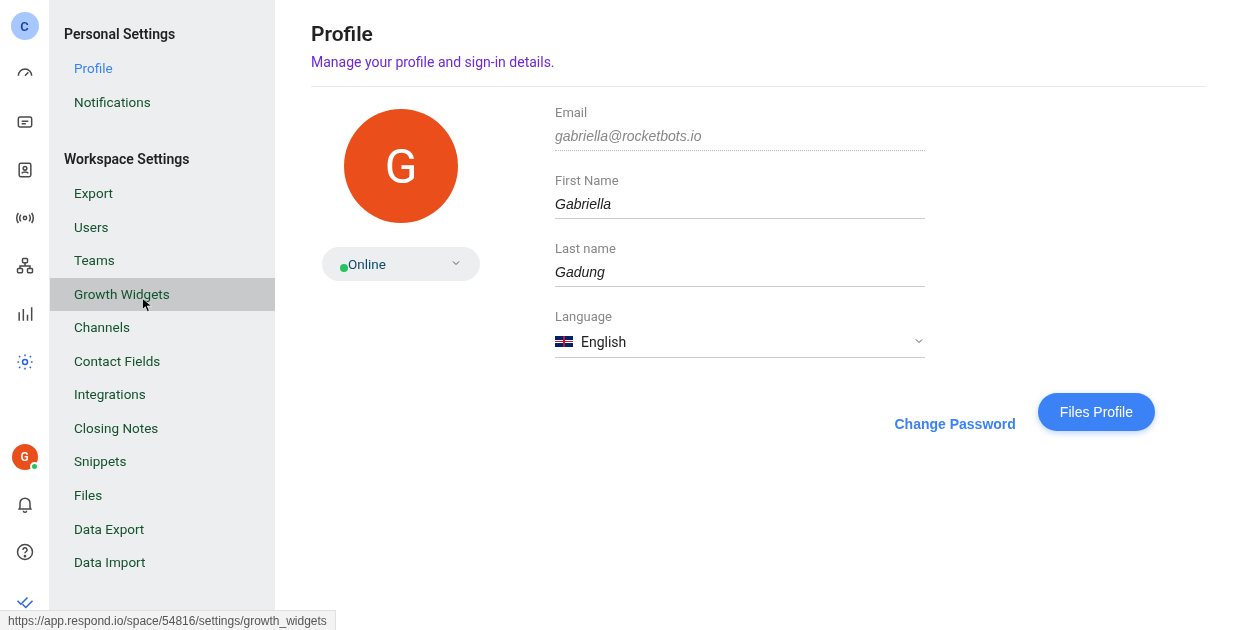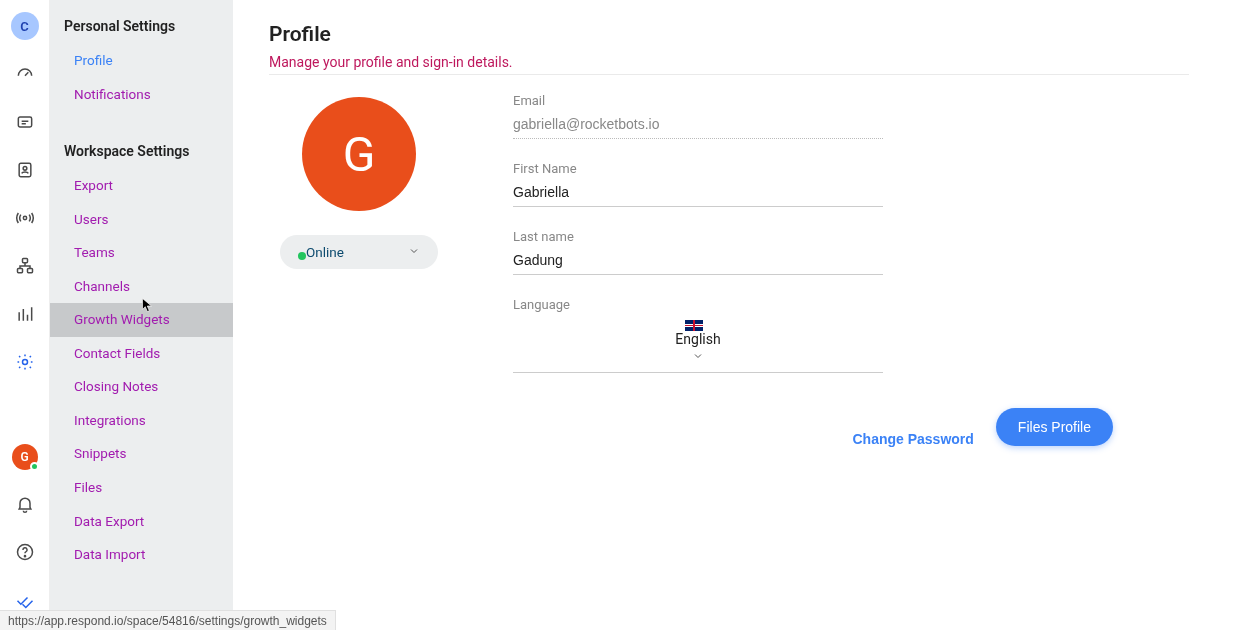--- a/index.html
+++ b/index.html
@@ -45,48 +45,48 @@
       background: #22c55e; border: 2px solid #fff;
     }
     .workspace-badge {
       width: 28px; height: 28px; border-radius: 50%;
       background: #a7c7ff; color: #1e40af;
       display: flex; align-items: center; justify-content: center;
       font-size: 13px; font-weight: 600; margin-bottom: 16px; cursor: pointer;
     }
     
     .sidebar {
-      width: 183px;
+      width: 225px;
       background: #eceeef;
-      padding-top: 12px;
+      padding-top: 20px;
       display: flex; flex-direction: column;
     }
     .side-header {
       font-size: 14px; font-weight: 600; color: #222;
       padding: 6px 14px 10px 14px;
     }
     .side-link {
-      font-size: 13.5px; color: #a21caf;
+      font-size: 13.5px; color: #14532d;
       padding: 8px 14px 8px 24px;
       cursor: pointer;
       line-height: 1.3;
     }
     .side-link.active { color: #3b82f6; }
     .side-link.hover {
       background: #c7c9cb;
     }
     .side-section-gap { height: 26px; }
     
     .main {
       flex: 1;
       padding: 22px 36px 24px 36px;
       position: relative;
     }
     .page-title { font-size: 21px; font-weight: 600; color: #222; margin-bottom: 8px; }
-    .page-sub { font-size: 14px; color: #be185d; margin-bottom: 4px; }
+    .page-sub { font-size: 14px; color: #6d28d9; margin-bottom: 16px; }
     .divider { height: 1px; background: #eaeaea; margin-bottom: 18px; max-width: 920px; }
     .profile-row { display: flex; gap: 64px; max-width: 920px; }
     .avatar-col { display: flex; flex-direction: column; align-items: center; padding-top: 4px; width: 180px; }
     .big-avatar {
       width: 114px; height: 114px; border-radius: 50%;
       background: #e94e1b; color: #fff;
       display: flex; align-items: center; justify-content: center;
       font-size: 48px; font-weight: 400;
       margin-bottom: 24px;
     }
@@ -100,31 +100,30 @@
     .status-dot { width: 8px; height: 8px; border-radius: 50%; background: #22c55e; }
     .status-spacer { flex: 1; }
     .chev svg { width: 12px; height: 12px; stroke: #555; fill: none; stroke-width: 2; }
     .form-col { flex: 1; }
     .field { margin-bottom: 22px; max-width: 370px; }
     .field-label { font-size: 13px; color: #888; margin-bottom: 4px; }
     .field-value {
       font-size: 14px; color: #222;
       border: none; border-bottom: 1px solid #ccc;
       padding: 4px 0 6px 0; background: transparent;
-      width: 100%; outline: none;
+      width: 100%; outline: none; font-style: italic;
     }
     .field.readonly .field-value {
       color: #888;
       border-bottom: 1px dotted #bbb;
     }
     .lang-row {
       display: flex; align-items: center;
       border-bottom: 1px solid #ccc; padding: 4px 0 6px 0;
       cursor: pointer;
-      flex-direction: column;
     }
     .flag {
       width: 18px; height: 11px; margin-right: 8px;
       background: linear-gradient(to bottom,#012169 0%,#012169 100%);
       position: relative; display: inline-block;
     }
     .flag::before, .flag::after {
       content: ""; position: absolute; inset: 0;
     }
     .flag::before {
@@ -247,25 +246,25 @@
     <div class="side-header">Personal Settings</div>
     <div class="side-link active">Profile</div>
     <div class="side-link">Notifications</div>
 
     <div class="side-section-gap"></div>
 
     <div class="side-header">Workspace Settings</div>
     <div class="side-link">Export</div>
     <div class="side-link">Users</div>
     <div class="side-link">Teams</div>
+    <div class="side-link hover">Growth Widgets</div>
     <div class="side-link">Channels</div>
-    <div class="side-link hover">Growth Widgets</div>
     <div class="side-link">Contact Fields</div>
+    <div class="side-link">Integrations</div>
     <div class="side-link">Closing Notes</div>
-    <div class="side-link">Integrations</div>
     <div class="side-link">Snippets</div>
     <div class="side-link">Files</div>
     <div class="side-link">Data Export</div>
     <div class="side-link">Data Import</div>
   </nav>
 
   <main class="main">
     <h1 class="page-title">Profile</h1>
     <div class="page-sub">Manage your profile and sign-in details.</div>
     <div class="divider"></div>

